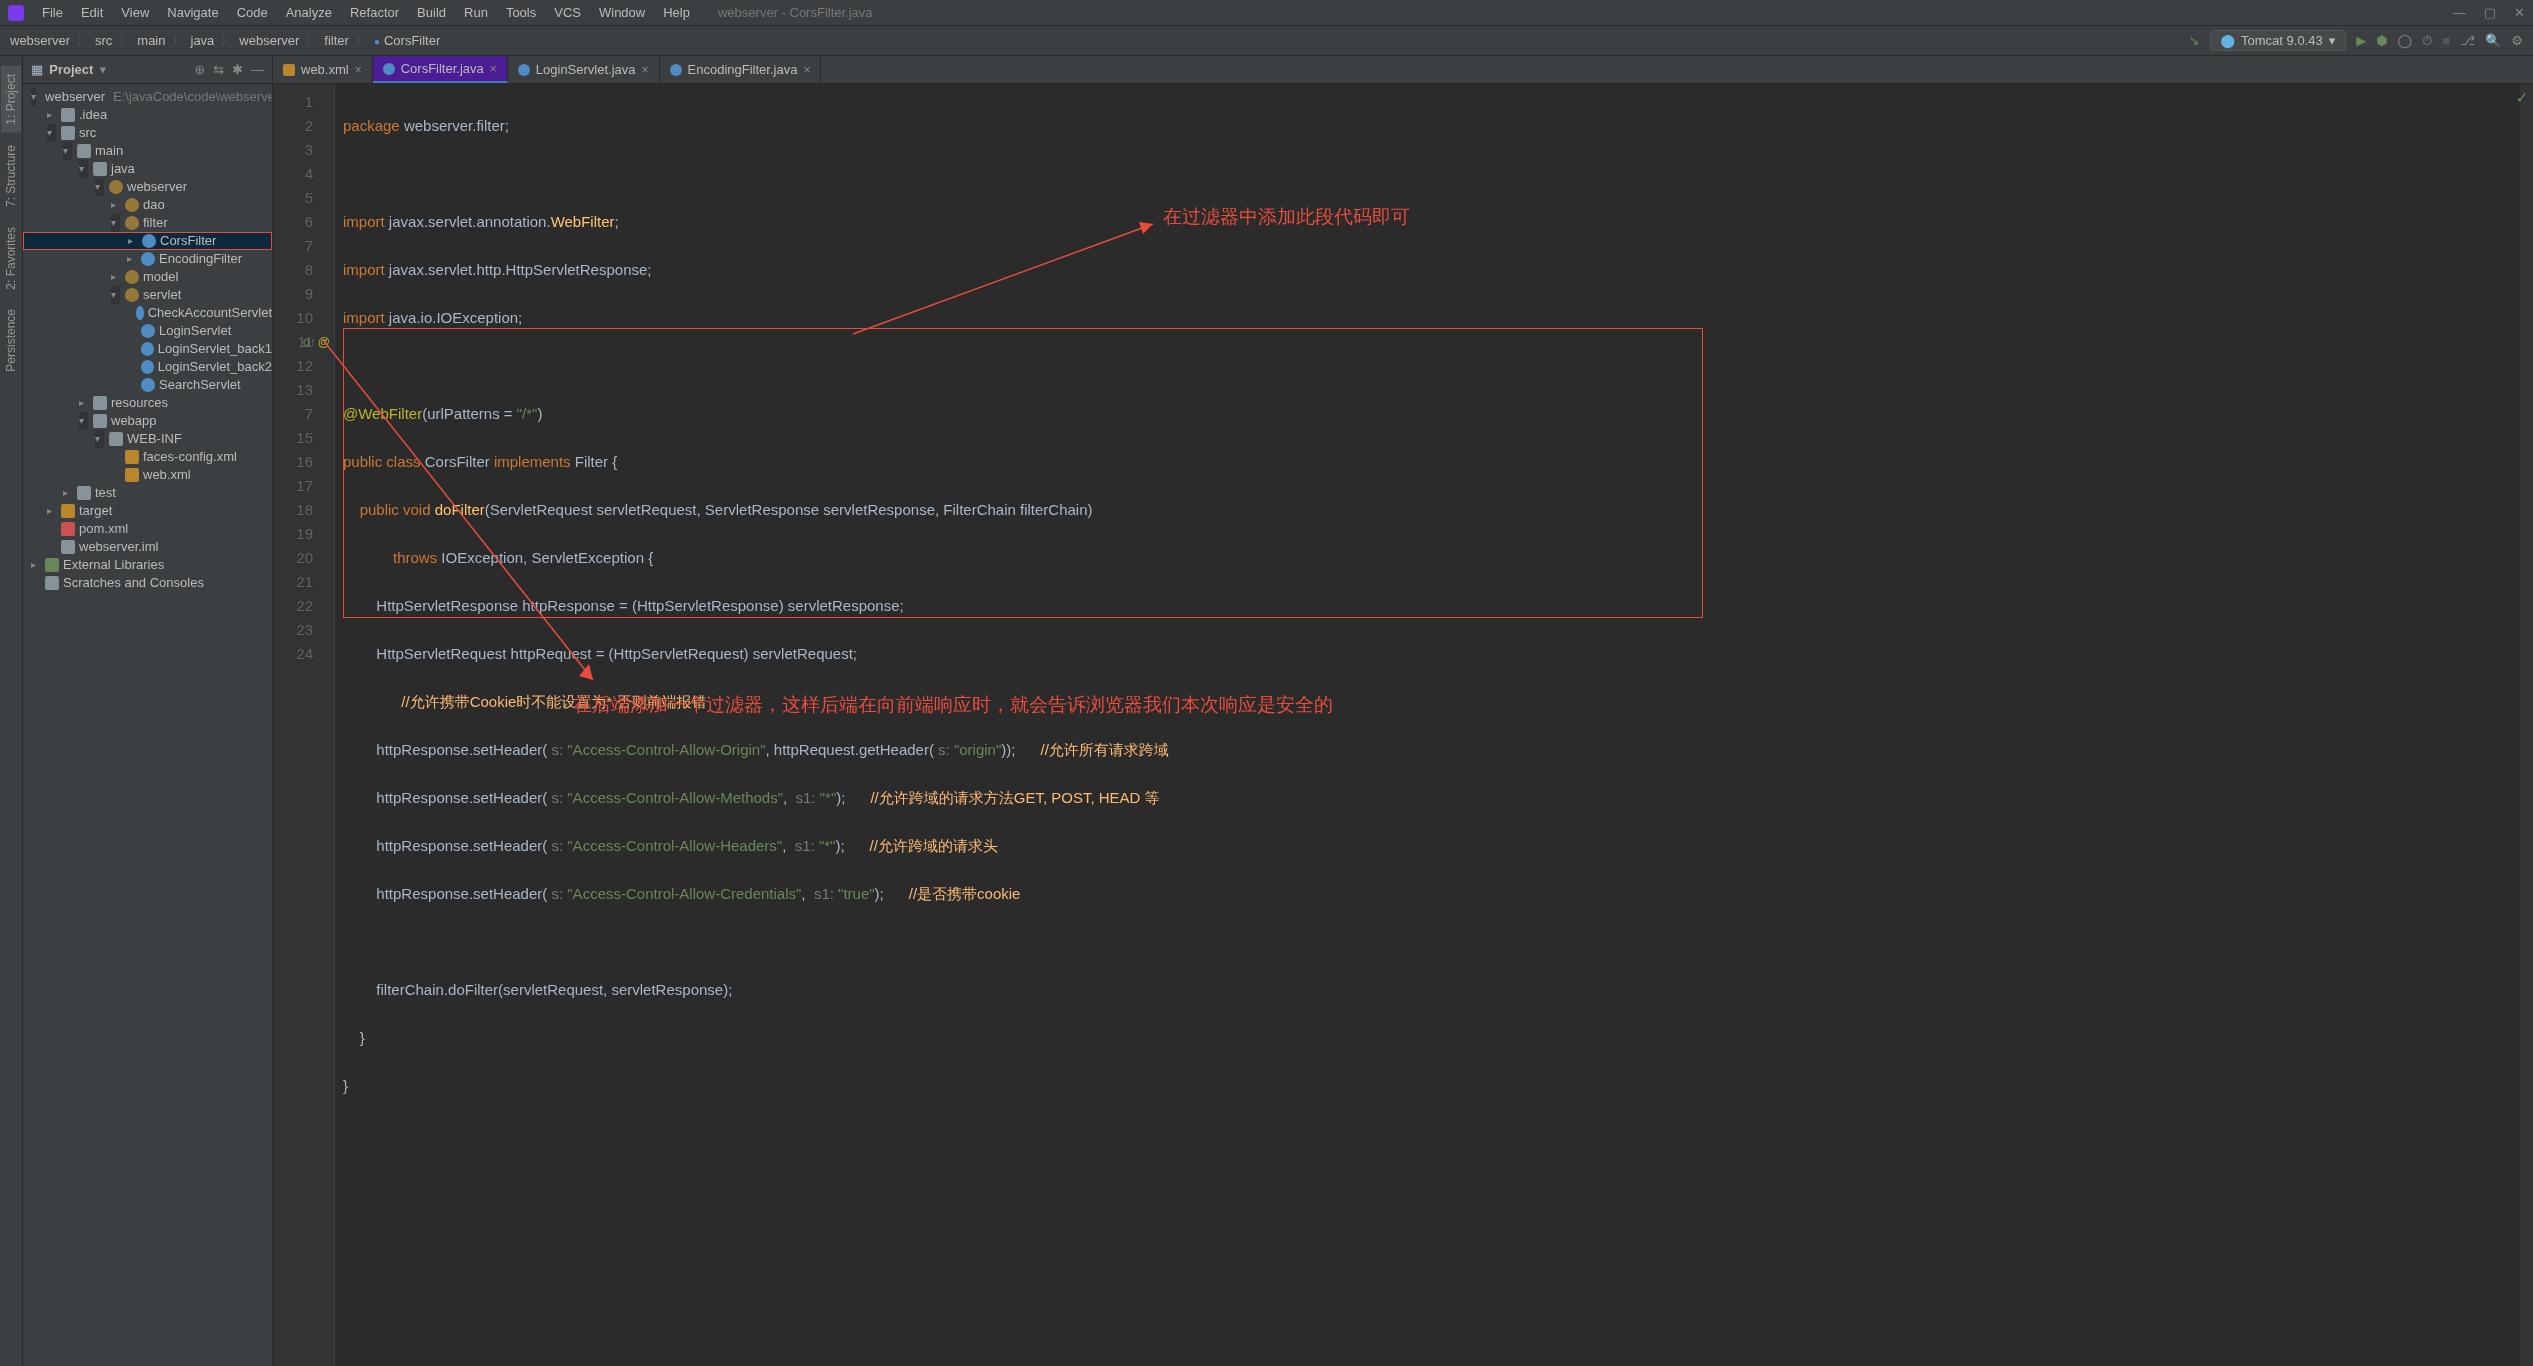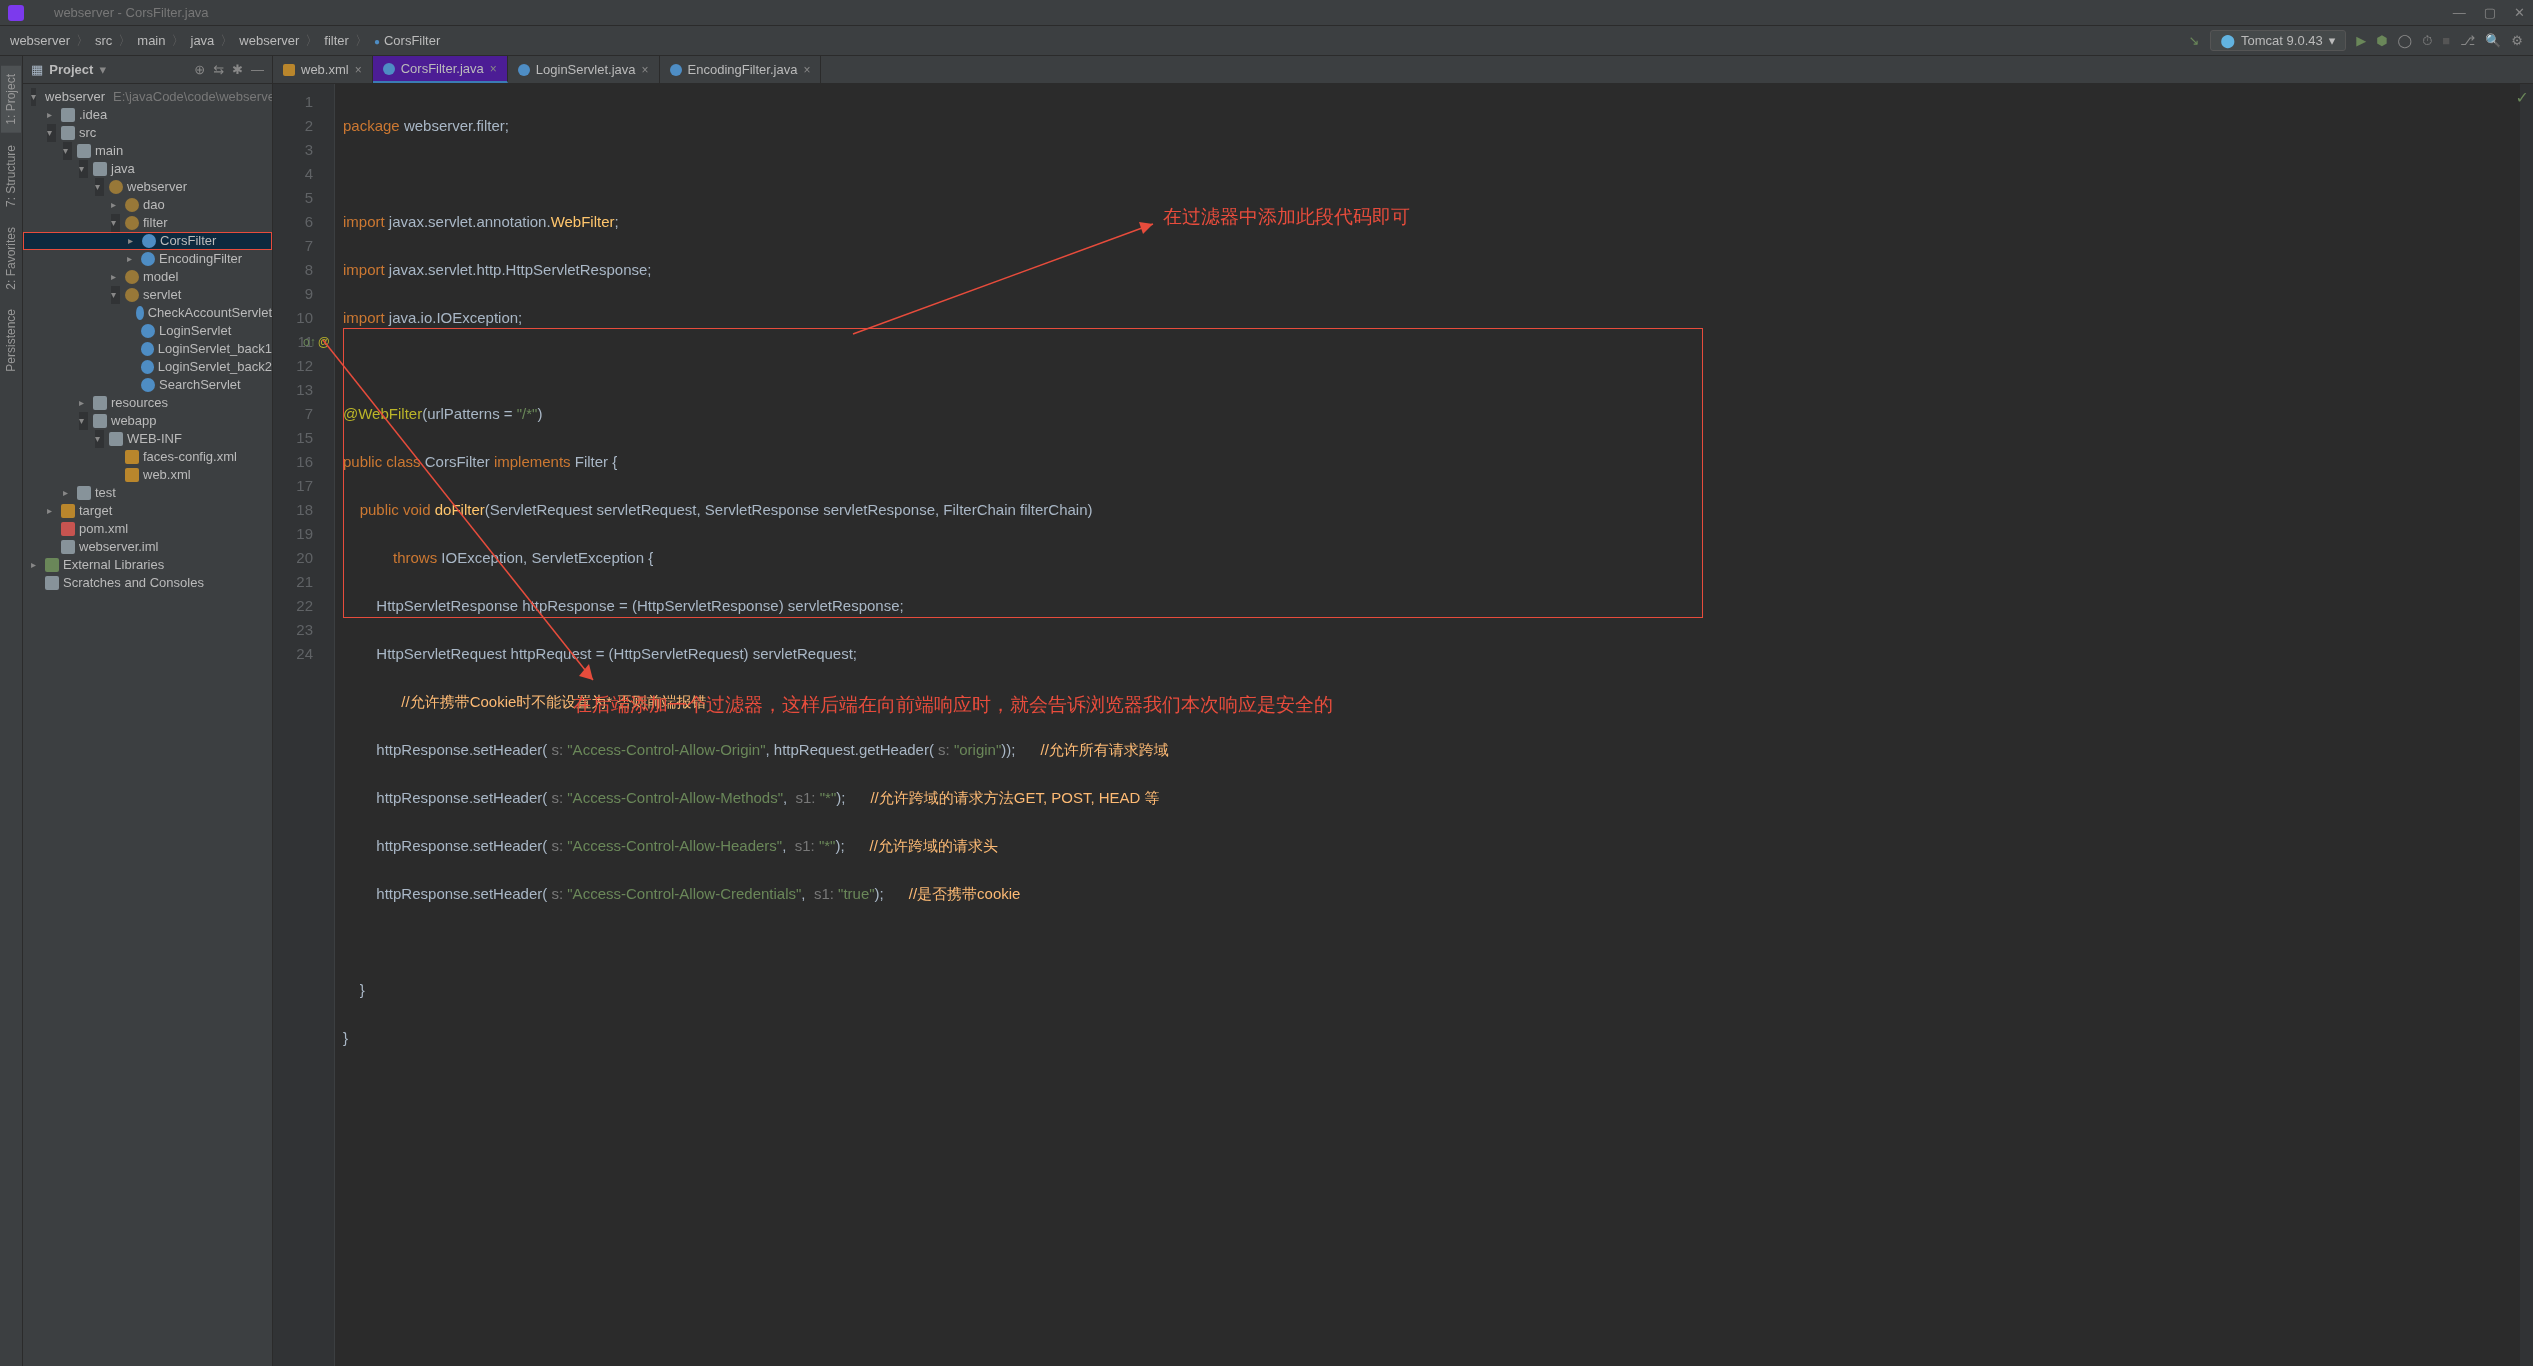--- a/index.html
+++ b/index.html
@@ -74,20 +74,35 @@
 
 .right-gutter { width:14px; background:#313335; border-left:1px solid #2b2b2b; }
 .check { position:absolute; top:4px; right:4px; color:#6a8759; font-size:16px; }
 .line11-markers { position:absolute; top:246px; left:-32px; display:flex; gap:2px; font-size:12px; }
 </style>
 </head>
 <body>
 
 <div class="titlebar">
   <div class="logo"></div>
+  <div class="menu">
+    <span>File</span>
+    <span>Edit</span>
+    <span>View</span>
+    <span>Navigate</span>
+    <span>Code</span>
+    <span>Analyze</span>
+    <span>Refactor</span>
+    <span>Build</span>
+    <span>Run</span>
+    <span>Tools</span>
+    <span>VCS</span>
+    <span>Window</span>
+    <span>Help</span>
+  </div>
   <div class="title">webserver - CorsFilter.java</div>
   <div class="win">
     <span>—</span>
     <span>▢</span>
     <span>✕</span>
   </div>
 </div>
 
 <div class="navbar">
   <div class="crumb">
@@ -351,20 +366,21 @@
 <div class="ln">    <span class="kw">public void</span> <span class="fn">doFilter</span>(ServletRequest servletRequest, ServletResponse servletResponse, FilterChain filterChain)</div>
 <div class="ln">            <span class="kw">throws</span> IOException, ServletException {</div>
 <div class="ln">        HttpServletResponse httpResponse = (HttpServletResponse) servletResponse;</div>
 <div class="ln">        HttpServletRequest httpRequest = (HttpServletRequest) servletRequest;</div>
 <div class="ln">        <span class="cmt-cn">//允许携带Cookie时不能设置为* 否则前端报错</span></div>
 <div class="ln">        httpResponse.setHeader( <span class="hint">s:</span> <span class="str">"Access-Control-Allow-Origin"</span>, httpRequest.getHeader( <span class="hint">s:</span> <span class="str">"origin"</span>));<span class="cmt-cn">//允许所有请求跨域</span></div>
 <div class="ln">        httpResponse.setHeader( <span class="hint">s:</span> <span class="str">"Access-Control-Allow-Methods"</span>,  <span class="hint">s1:</span> <span class="str">"*"</span>);<span class="cmt-cn">//允许跨域的请求方法GET, POST, HEAD 等</span></div>
 <div class="ln">        httpResponse.setHeader( <span class="hint">s:</span> <span class="str">"Access-Control-Allow-Headers"</span>,  <span class="hint">s1:</span> <span class="str">"*"</span>);<span class="cmt-cn">//允许跨域的请求头</span></div>
 <div class="ln">        httpResponse.setHeader( <span class="hint">s:</span> <span class="str">"Access-Control-Allow-Credentials"</span>,  <span class="hint">s1:</span> <span class="str">"true"</span>);<span class="cmt-cn">//是否携带cookie</span></div>
 <div class="ln"></div>
+<div class="ln">        filterChain.doFilter(servletRequest, servletResponse);</div>
 <div class="ln">    }</div>
 <div class="ln">}</div>
 <div class="ln"></div>
         <div class="line11-markers"><span style="color:#6a8759">o↑</span><span style="color:#bbb529">@</span></div>
       </div>
       <div class="right-gutter"></div>
       <div class="check">✓</div>
 
       <div class="red-box" style="top:244px; left:70px; width:1360px; height:290px;"></div>
       <div class="anno-text" style="top:120px; left:890px;">在过滤器中添加此段代码即可</div>

